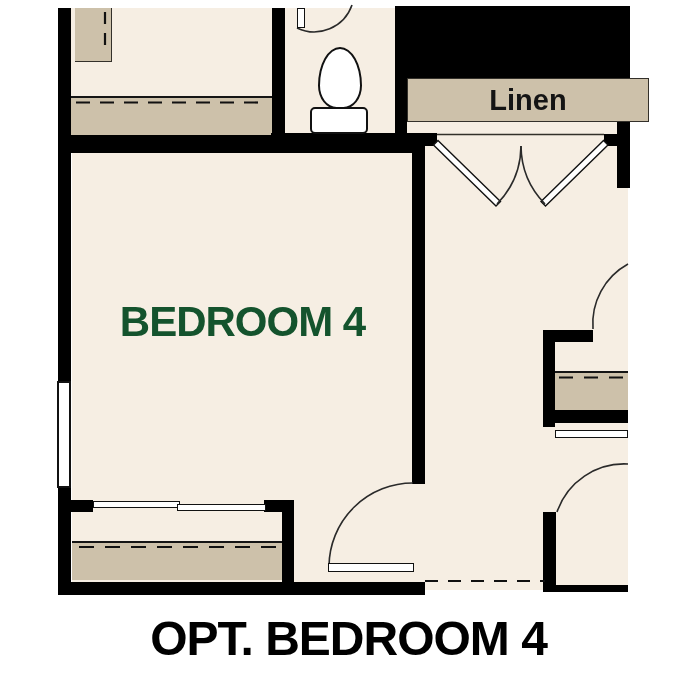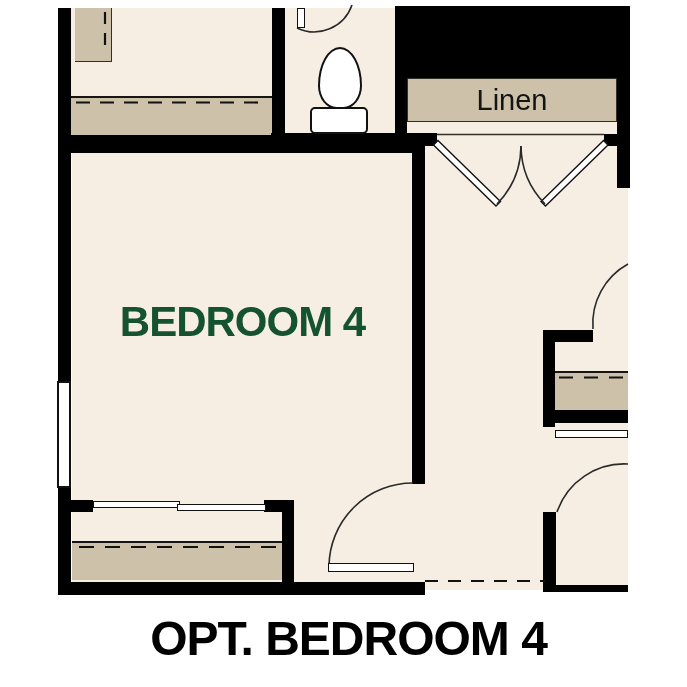--- a/index.html
+++ b/index.html
@@ -52,21 +52,21 @@
   <div class="abs wall" style="left:58px;top:582px;width:367px;height:13px;"></div>
   <div class="abs wall" style="left:71px;top:500px;width:22px;height:12px;"></div>
   <div class="abs wall" style="left:264px;top:500px;width:30px;height:12px;"></div>
   <div class="abs wall" style="left:282px;top:500px;width:12px;height:83px;"></div>
   <div class="abs wall" style="left:543px;top:330px;width:50px;height:12px;"></div>
   <div class="abs wall" style="left:543px;top:330px;width:12px;height:97px;"></div>
   <div class="abs wall" style="left:555px;top:410px;width:73px;height:13px;"></div>
   <div class="abs wall" style="left:543px;top:512px;width:13px;height:80px;"></div>
   <div class="abs wall" style="left:556px;top:585px;width:72px;height:7px;"></div>
 
-  <div class="abs tan boxline" style="left:407px;top:78px;width:210px;height:44px;">
+  <div class="abs tan boxline" style="left:407px;top:78px;width:242px;height:44px;font-weight:bold;">
     <div class="linen-label">Linen</div>
   </div>
 
   <svg width="687" height="687" viewBox="0 0 687 687">
     <line class="thinline" x1="437" y1="134.5" x2="604" y2="134.5"></line>
     <path class="arc" d="M 297,28 A 40,40 0 0 0 352,5"></path>
     <path class="leafpoly" d="M438,140.5 L500.5,201.5 L496,206 L433.5,145 Z"></path>
     <path class="leafpoly" d="M603.5,140.5 L541,201.5 L545.5,206 L608,145 Z"></path>
     <path class="arc" d="M 521,146 A 84,84 0 0 1 497,204"></path>
     <path class="arc" d="M 521,146 A 84,84 0 0 0 545,204"></path>

